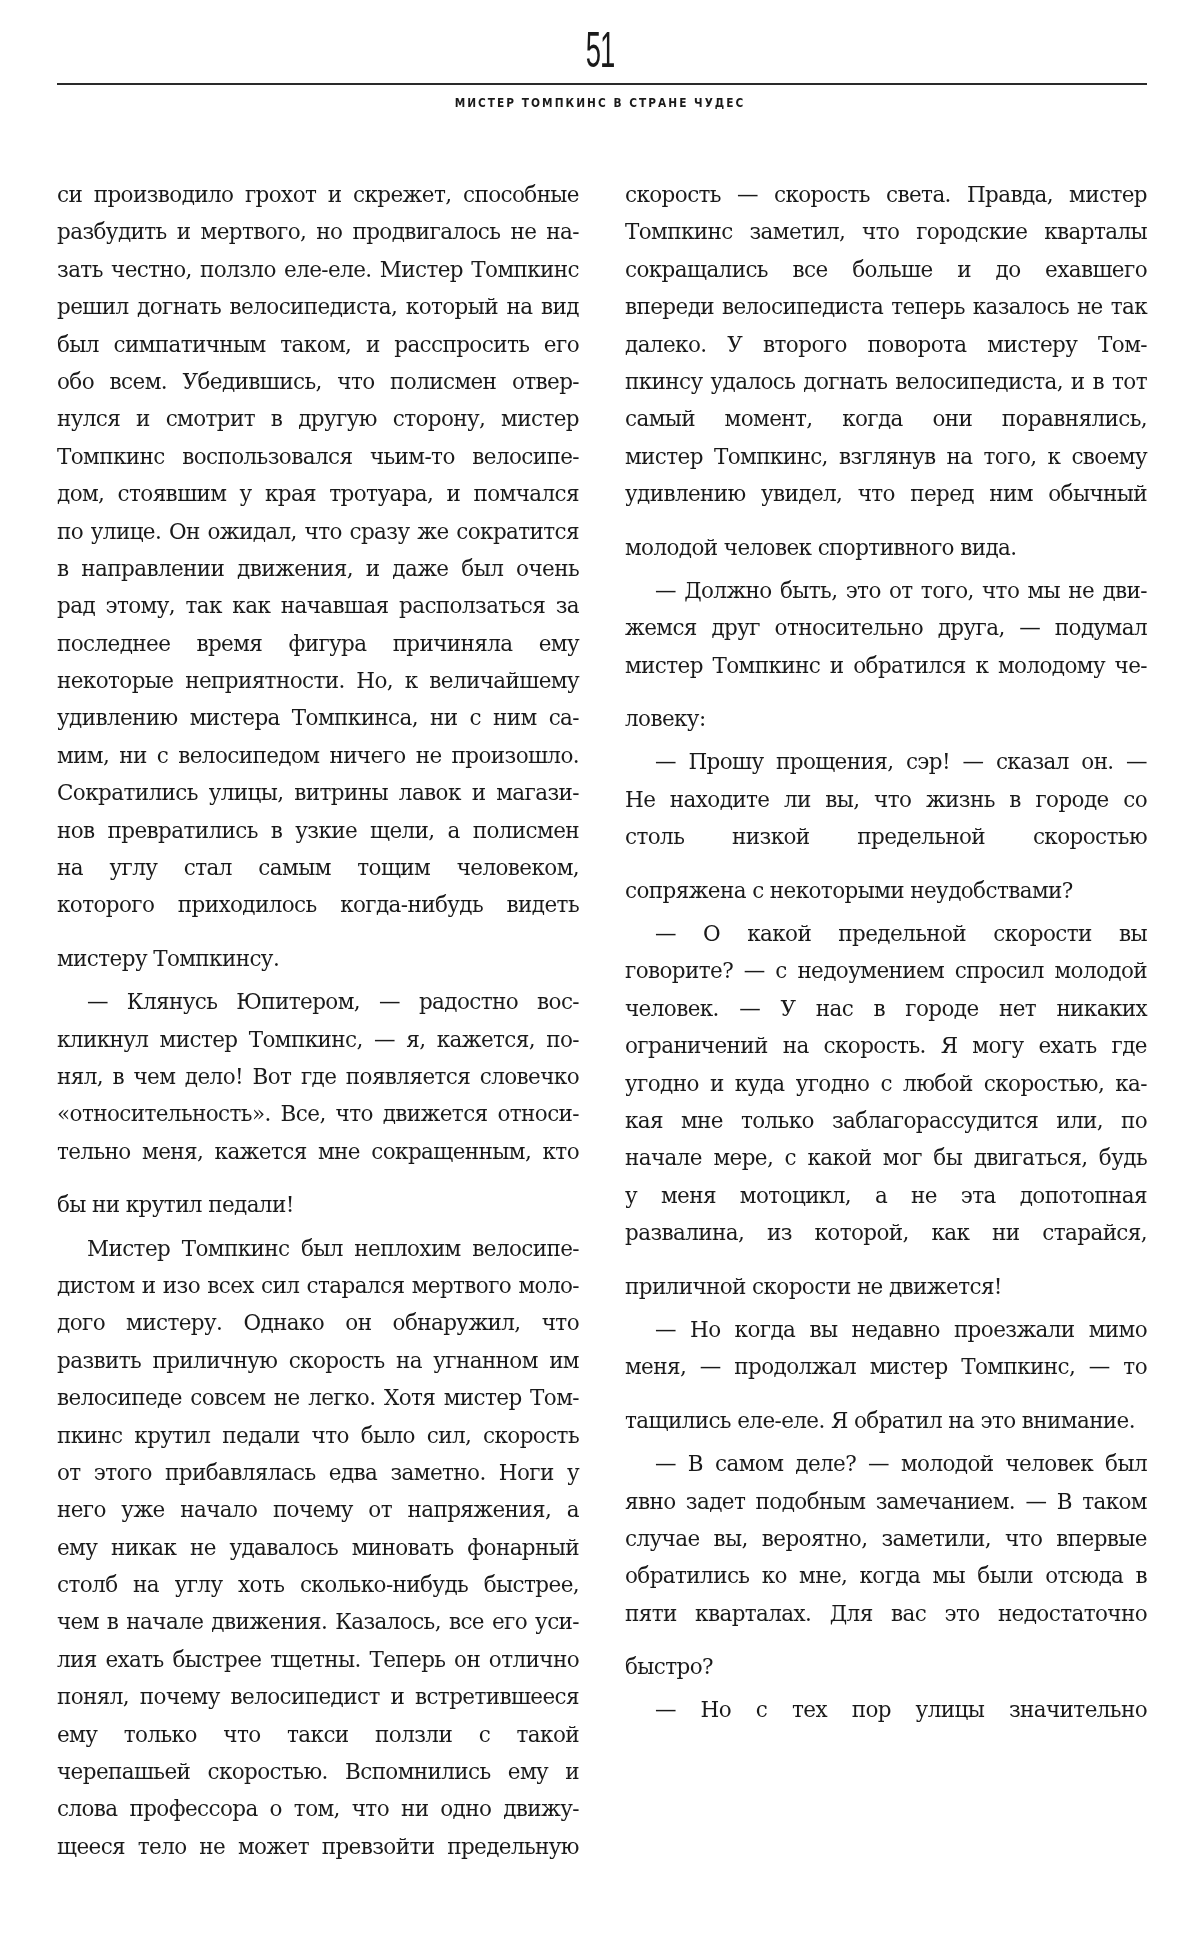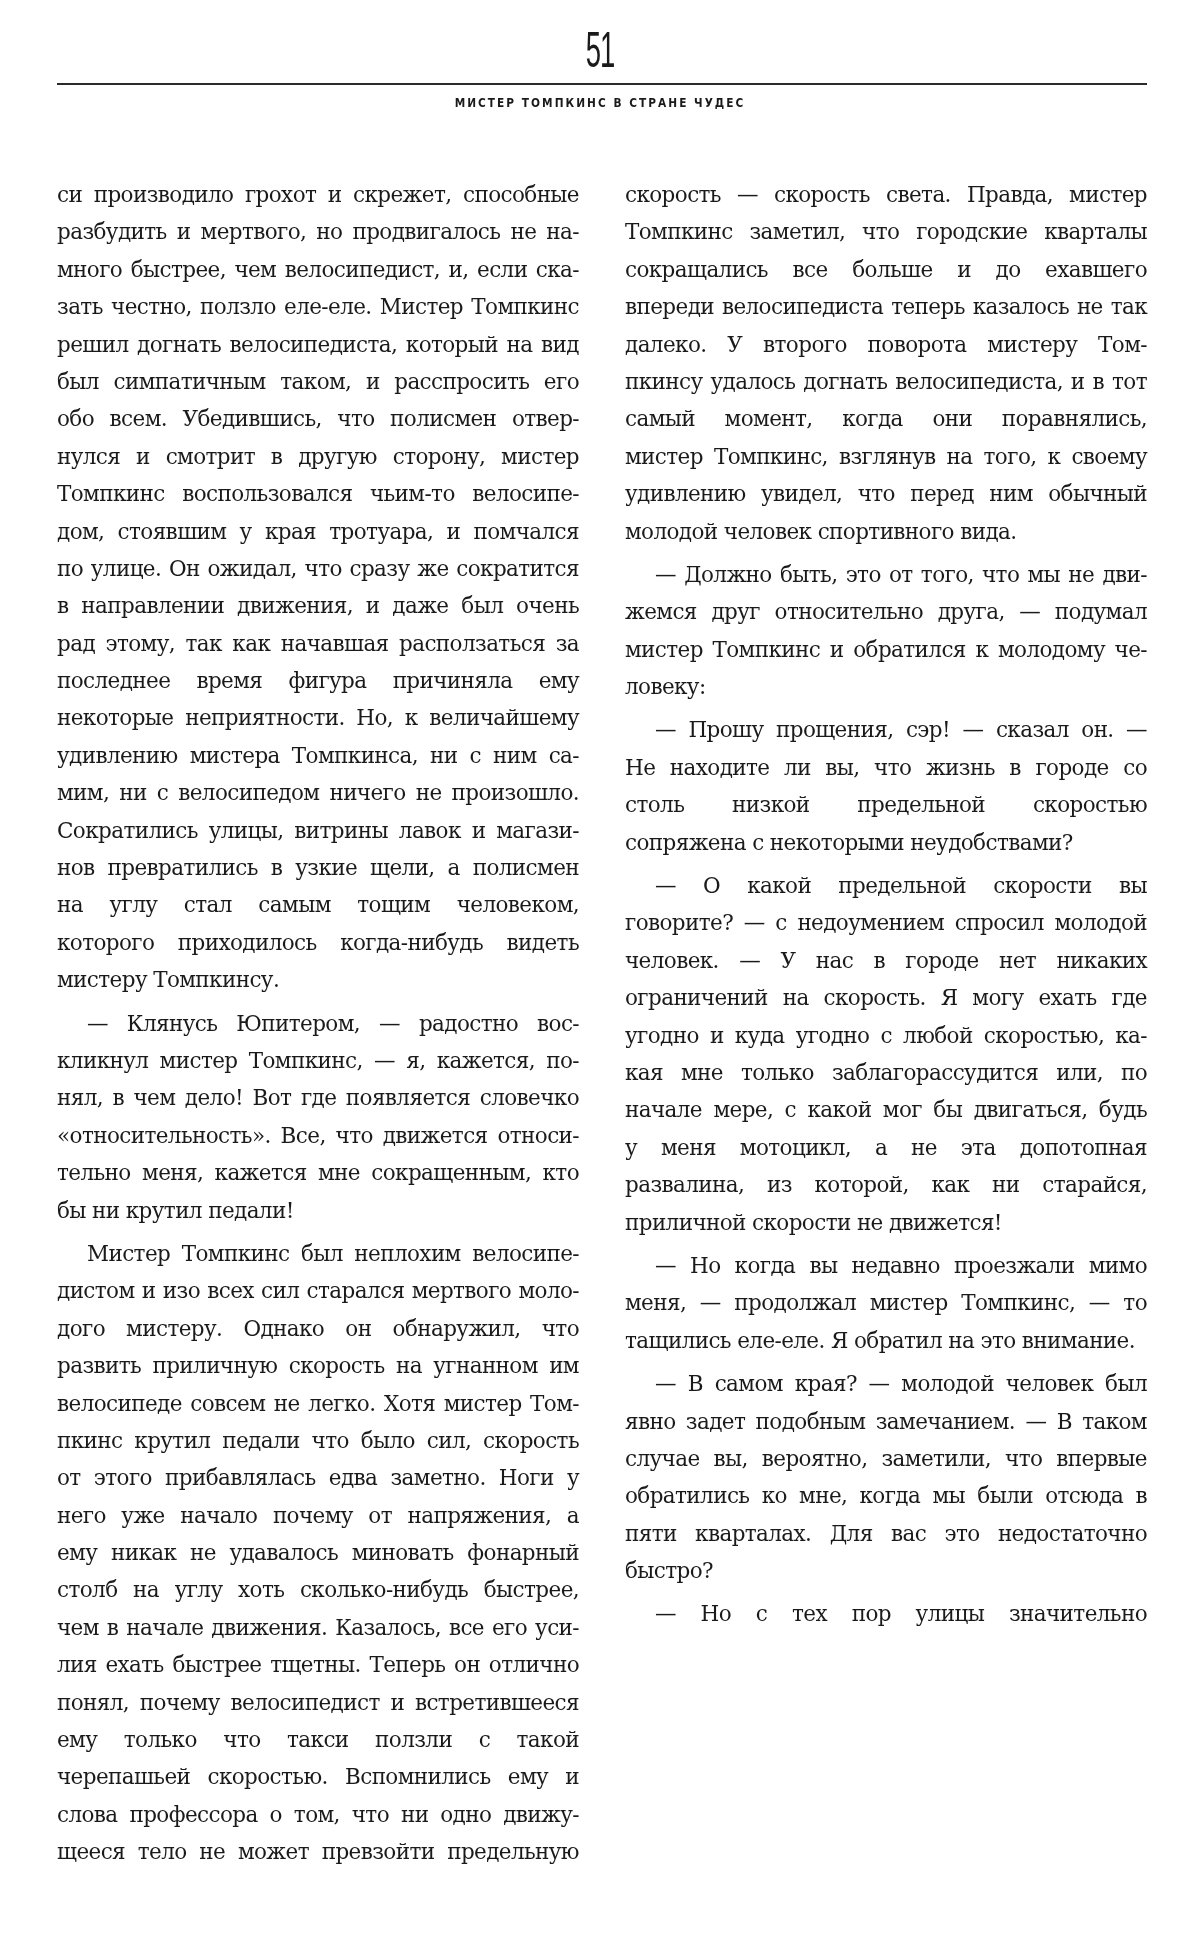--- a/index.html
+++ b/index.html
@@ -20,36 +20,35 @@
   }
   .column { position: absolute; top: 176px; width: 522px; }
   .col-left { left: 57px; }
   .col-right { left: 625px; }
   .line {
     font-family: "DejaVu Serif", "Liberation Serif", serif;
     font-size: 21.5px; height: 37.4px; line-height: 37.4px;
     text-align: justify; text-align-last: justify; white-space: nowrap;
     overflow: visible; letter-spacing: -0.6px; word-spacing: 0px;
   }
-  .line.last { text-align-last: left; }
+  .line.last { text-align-last: left; margin-top: 16px; }
   .line.indent { padding-left: 30px; }
   .para-gap { height: 6px; }
 </style>
 </head>
 <body>
 
 <div class="page-number">51</div>
 <div class="header-rule"></div>
 <div class="running-head">МИСТЕР ТОМПКИНС В СТРАНЕ ЧУДЕС</div>
 
 <div class="column col-left" id="col-left">
     <div>
       <div class="line">си производило грохот и скрежет, способные</div>
       <div class="line">разбудить и мертвого, но продвигалось не на-</div>
-      <div class="line">много быстрее, чем велосипедист, и, если ска-</div>
       <div class="line">зать честно, ползло еле-еле. Мистер Томпкинс</div>
       <div class="line">решил догнать велосипедиста, который на вид</div>
       <div class="line">был симпатичным таком, и расспросить его</div>
       <div class="line">обо всем. Убедившись, что полисмен отвер-</div>
       <div class="line">нулся и смотрит в другую сторону, мистер</div>
       <div class="line">Томпкинс воспользовался чьим-то велосипе-</div>
       <div class="line">дом, стоявшим у края тротуара, и помчался</div>
       <div class="line">по улице. Он ожидал, что сразу же сократится</div>
       <div class="line">в направлении движения, и даже был очень</div>
       <div class="line">рад этому, так как начавшая расползаться за</div>
@@ -134,21 +133,21 @@
       <div class="line last">приличной скорости не движется!</div>
     </div>
     <div class="para-gap"></div>
     <div>
       <div class="line indent">— Но когда вы недавно проезжали мимо</div>
       <div class="line">меня, — продолжал мистер Томпкинс, — то</div>
       <div class="line last">тащились еле-еле. Я обратил на это внимание.</div>
     </div>
     <div class="para-gap"></div>
     <div>
-      <div class="line indent">— В самом края? — молодой человек был</div>
+      <div class="line indent">— В самом деле? — молодой человек был</div>
       <div class="line">явно задет подобным замечанием. — В таком</div>
       <div class="line">случае вы, вероятно, заметили, что впервые</div>
       <div class="line">обратились ко мне, когда мы были отсюда в</div>
       <div class="line">пяти кварталах. Для вас это недостаточно</div>
       <div class="line last">быстро?</div>
     </div>
     <div class="para-gap"></div>
     <div>
       <div class="line indent">— Но с тех пор улицы значительно</div>
     </div>

